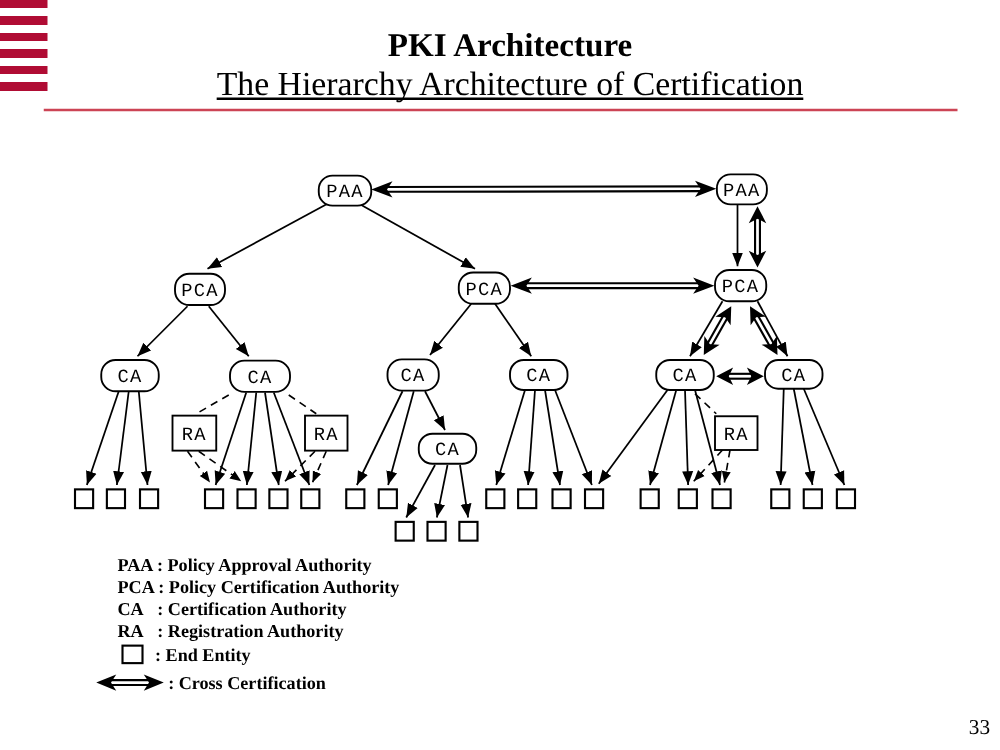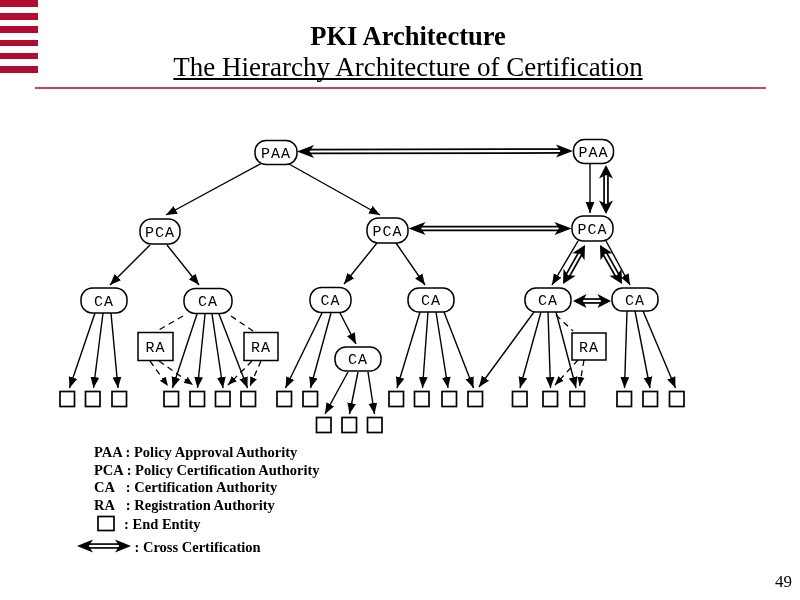--- a/index.html
+++ b/index.html
@@ -161,13 +161,13 @@
 <text x="94" y="492" class="lg">CA&nbsp;&nbsp;&nbsp;: Certification Authority</text>
 <text x="94" y="509.5" class="lg">RA&nbsp;&nbsp;&nbsp;: Registration Authority</text>
 <rect x="98" y="516.5" width="16" height="14" class="ee"></rect>
 <text x="124" y="529" class="lg">: End Entity</text>
 <line x1="85.0" y1="546.0" x2="123.0" y2="546.0" class="db"></line>
 <line x1="88.5" y1="546.0" x2="119.5" y2="546.0" class="dc"></line>
 <polygon points="77,546 93.0,552.5 88.8,546.0 93.0,539.5" fill="#000"></polygon>
 <polygon points="131,546 115.0,539.5 119.2,546.0 115.0,552.5" fill="#000"></polygon>
 <text x="134.5" y="551.5" class="lg">: Cross Certification</text>
 </svg>
-<div id="pagenum">49</div>
+<div id="pagenum">33</div>
 
 </body></html>

